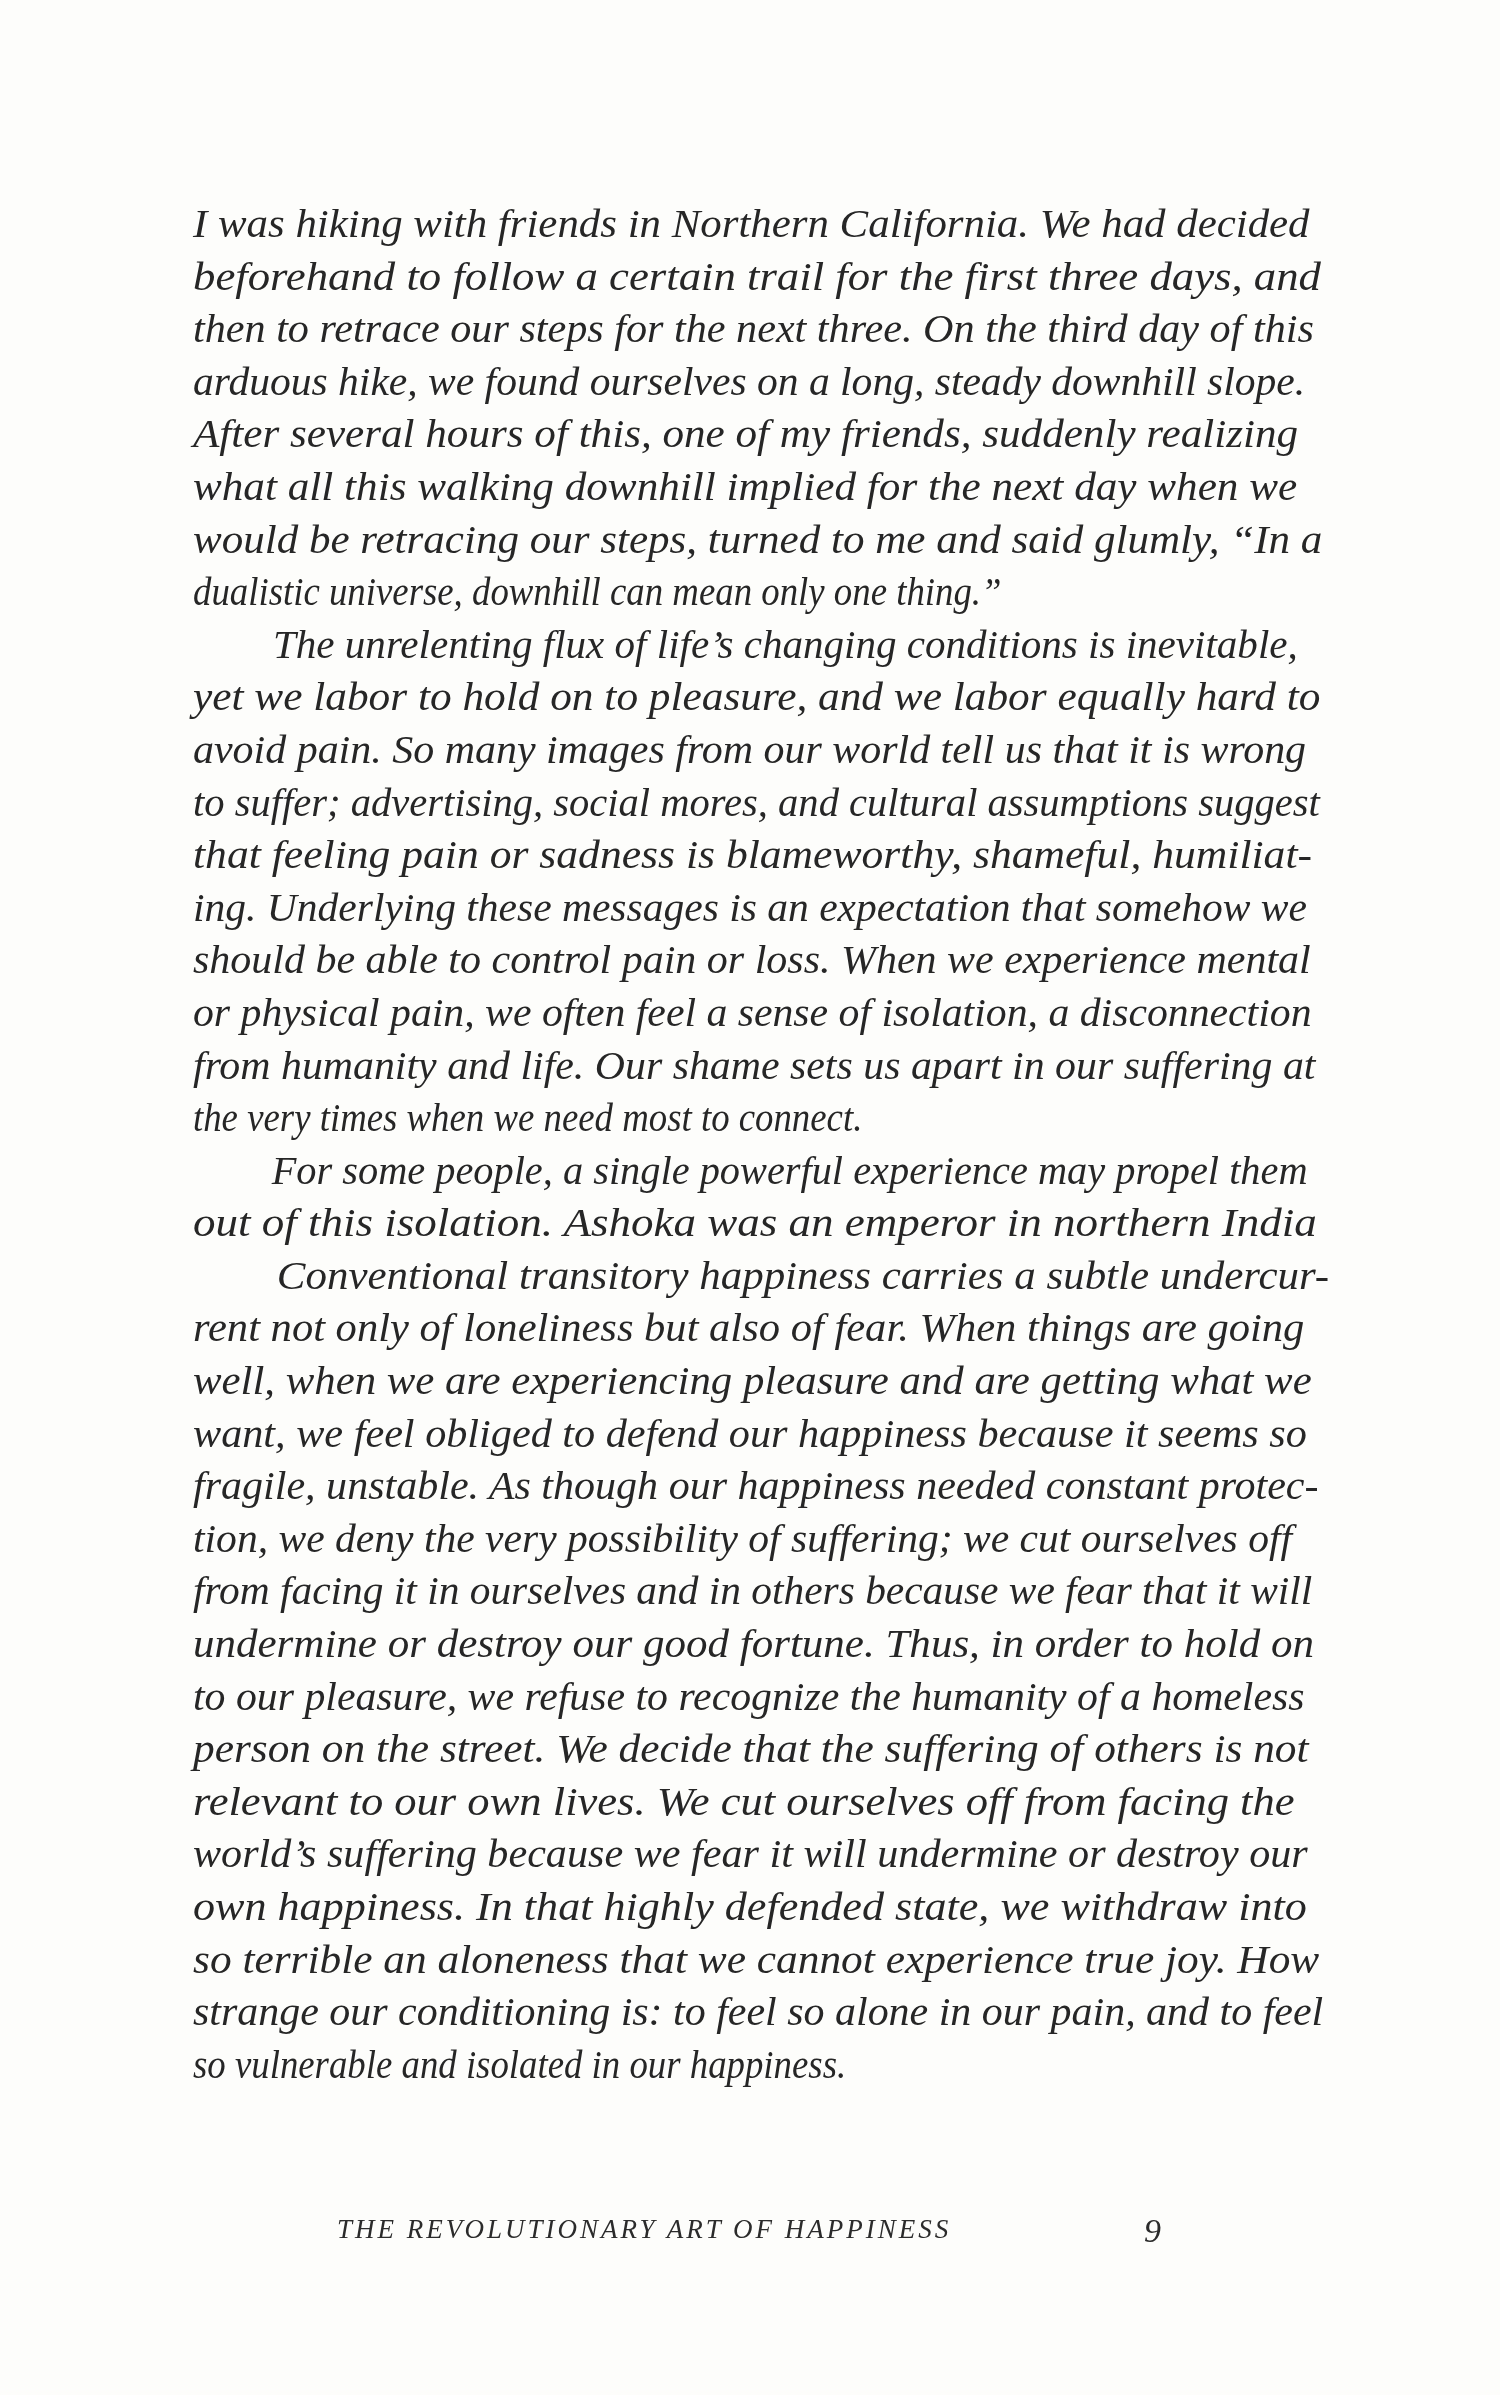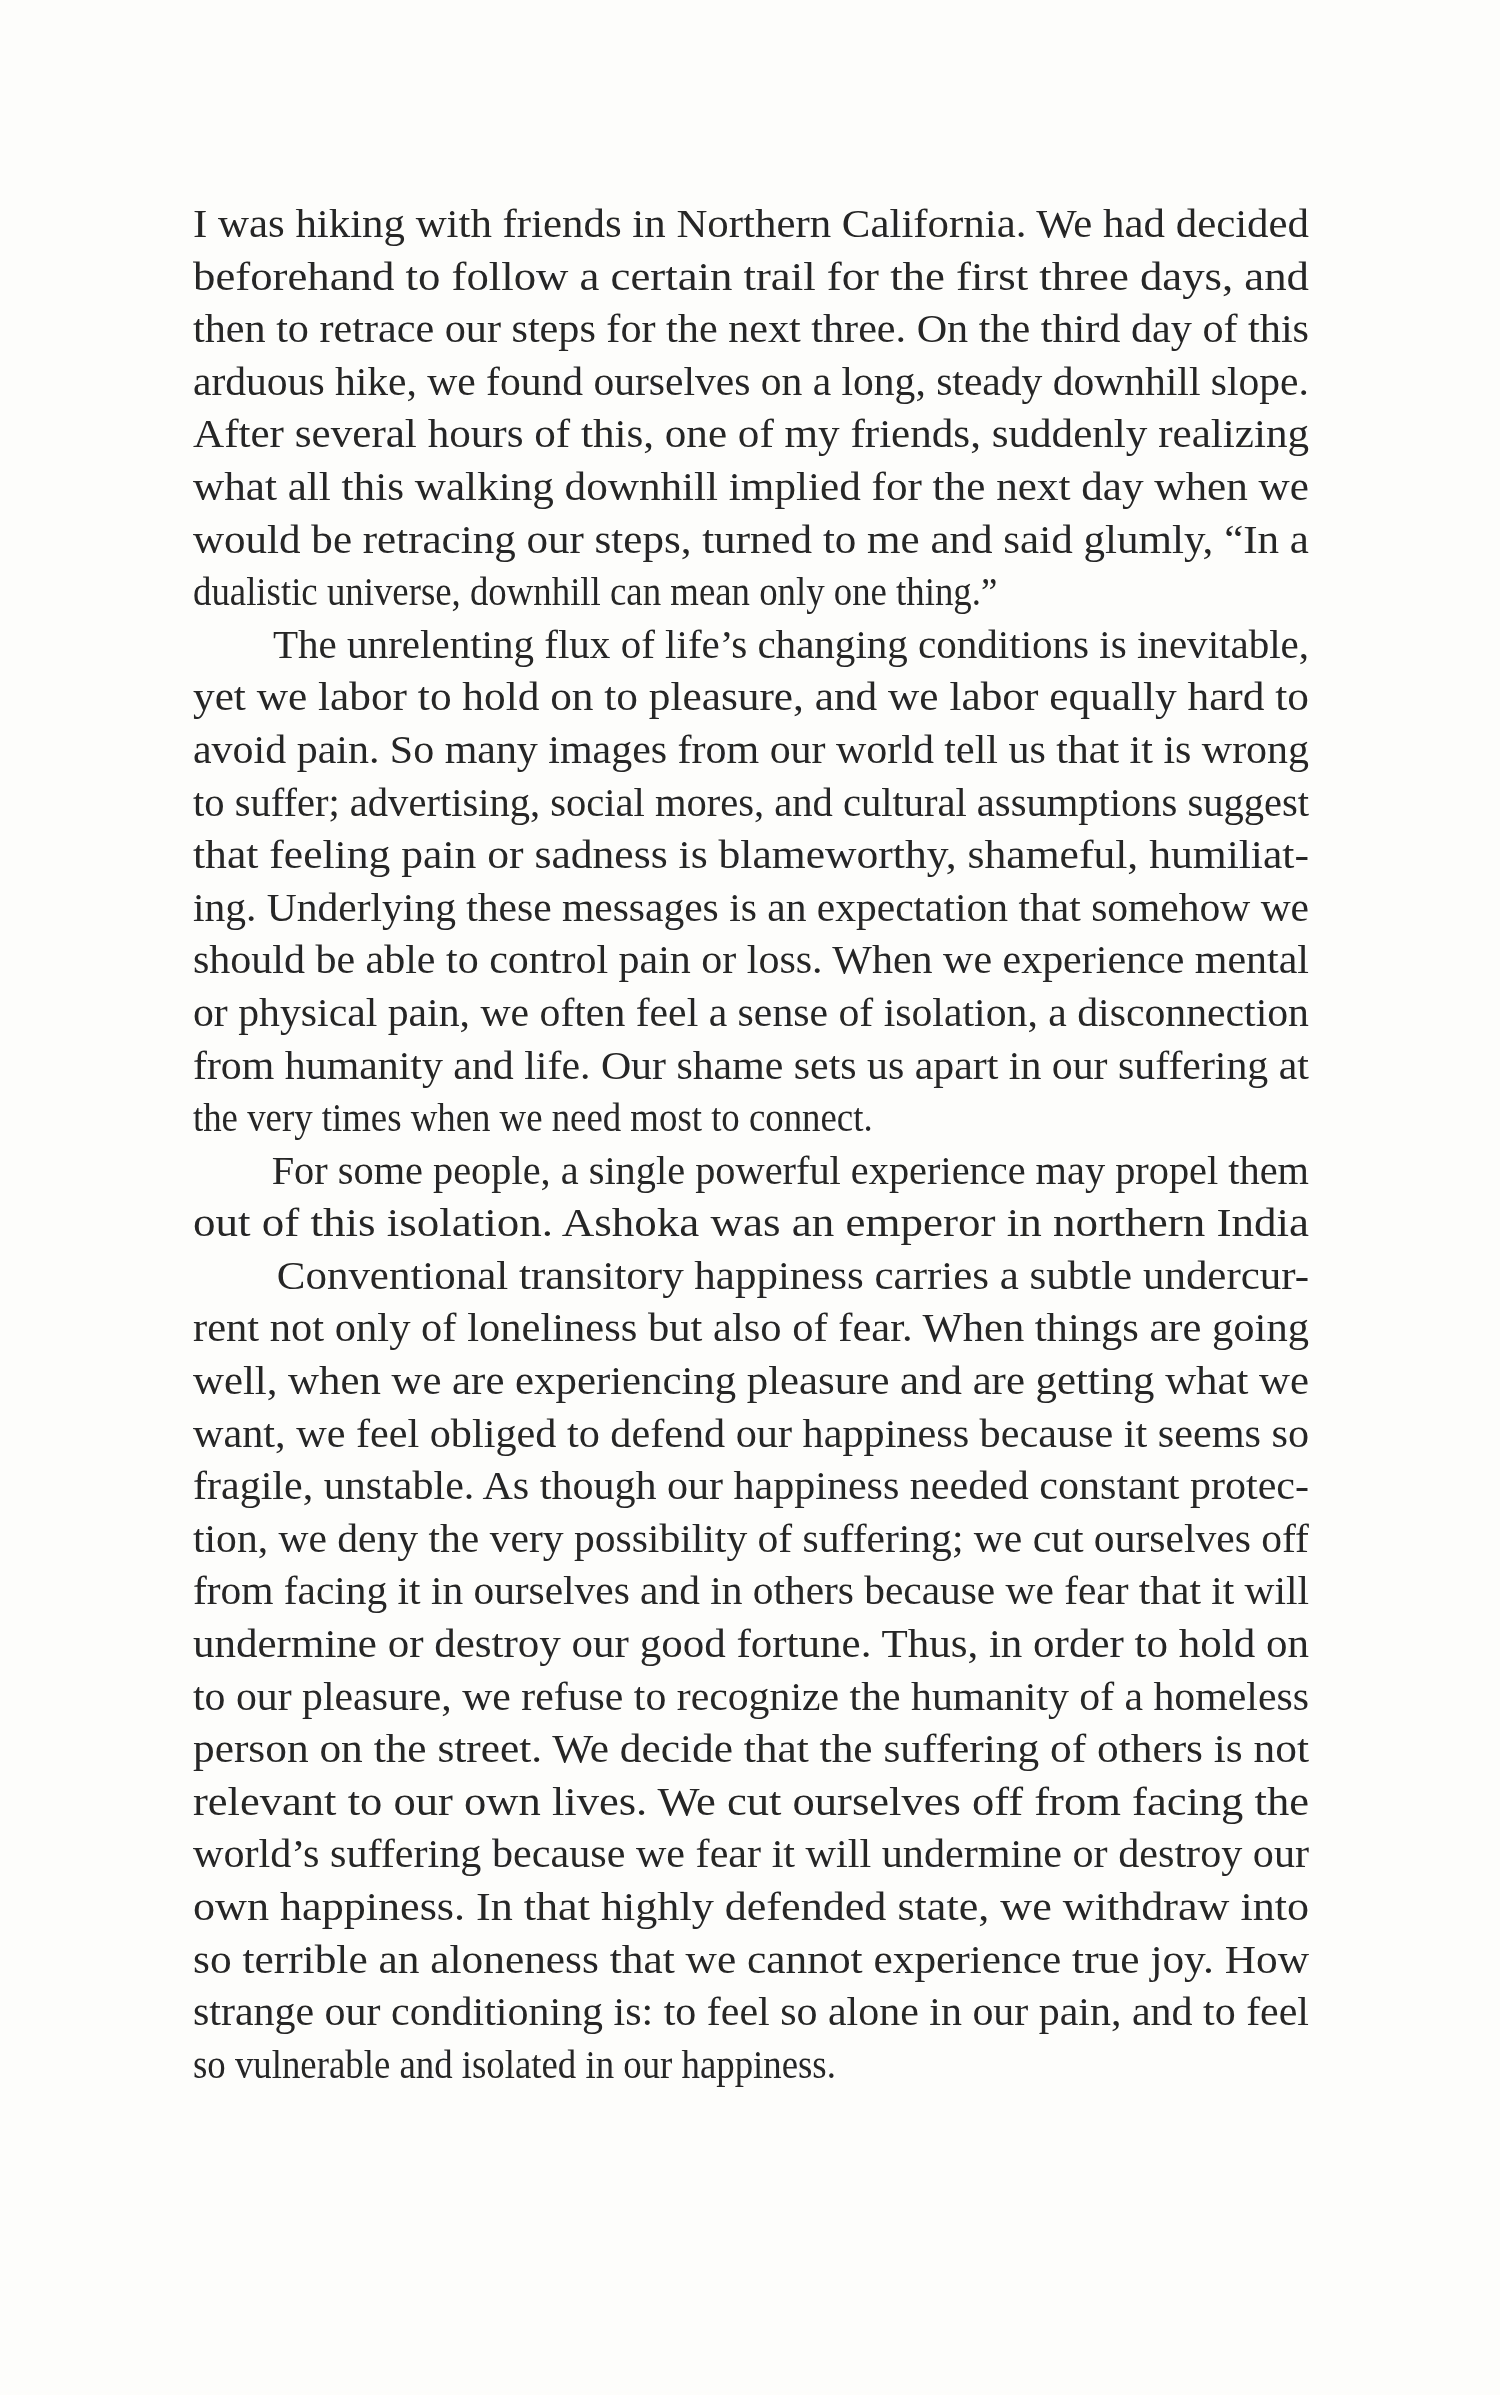--- a/index.html
+++ b/index.html
@@ -2,21 +2,21 @@
 <html><head>
 <meta charset="utf-8">
 <style>
   html, body { margin:0; padding:0; }
   body {
     width:1500px; height:2395px; position:relative; overflow:hidden;
     background:#fdfdfb;
     font-family:"Liberation Serif", "DejaVu Serif", serif;
     color:#262626;
   }
-  .page { position:absolute; left:0; top:0; width:1500px; height:2335px; }
+  .page { position:absolute; left:0; top:0; width:1500px; height:2335px;font-style:italic; }
   .body-text { position:absolute; left:193px; top:198px; width:1116px; }
   .line {
     display:block; height:52.6px; line-height:52.6px;
     font-size:40px; white-space:nowrap;
     transform-origin:0 50%;
   }
   .line.indent { padding-left:78px; }
   .footer {
     position:absolute; left:337px; top:2207px; width:824px; height:44px;
     font-size:27px; letter-spacing:3px; line-height:44px; white-space:nowrap;
@@ -67,13 +67,17 @@
         <span class="line" style="display: block; transform: scaleX(1.0444);">to our pleasure, we refuse to recognize the humanity of a homeless</span>
         <span class="line" style="display: block; transform: scaleX(1.084);">person on the street. We decide that the suffering of others is not</span>
         <span class="line" style="display: block; transform: scaleX(1.1141);">relevant to our own lives. We cut ourselves off from facing the</span>
         <span class="line" style="display: block; transform: scaleX(1.0539);">world’s suffering because we fear it will undermine or destroy our</span>
         <span class="line" style="display: block; transform: scaleX(1.1028);">own happiness. In that highly defended state, we withdraw into</span>
         <span class="line" style="display: block; transform: scaleX(1.0843);">so terrible an aloneness that we cannot experience true joy. How</span>
         <span class="line" style="display: block; transform: scaleX(1.0487);">strange our conditioning is: to feel so alone in our pain, and to feel</span>
         <span class="line" style="display: block; transform: scaleX(0.92);">so vulnerable and isolated in our happiness.</span>
       </div>
     </div>
+  <div class="footer">
+    <span>THE REVOLUTIONARY ART OF HAPPINESS</span>
+    <span class="folio">9</span>
+  </div>
 </div>
 
 </body></html>

